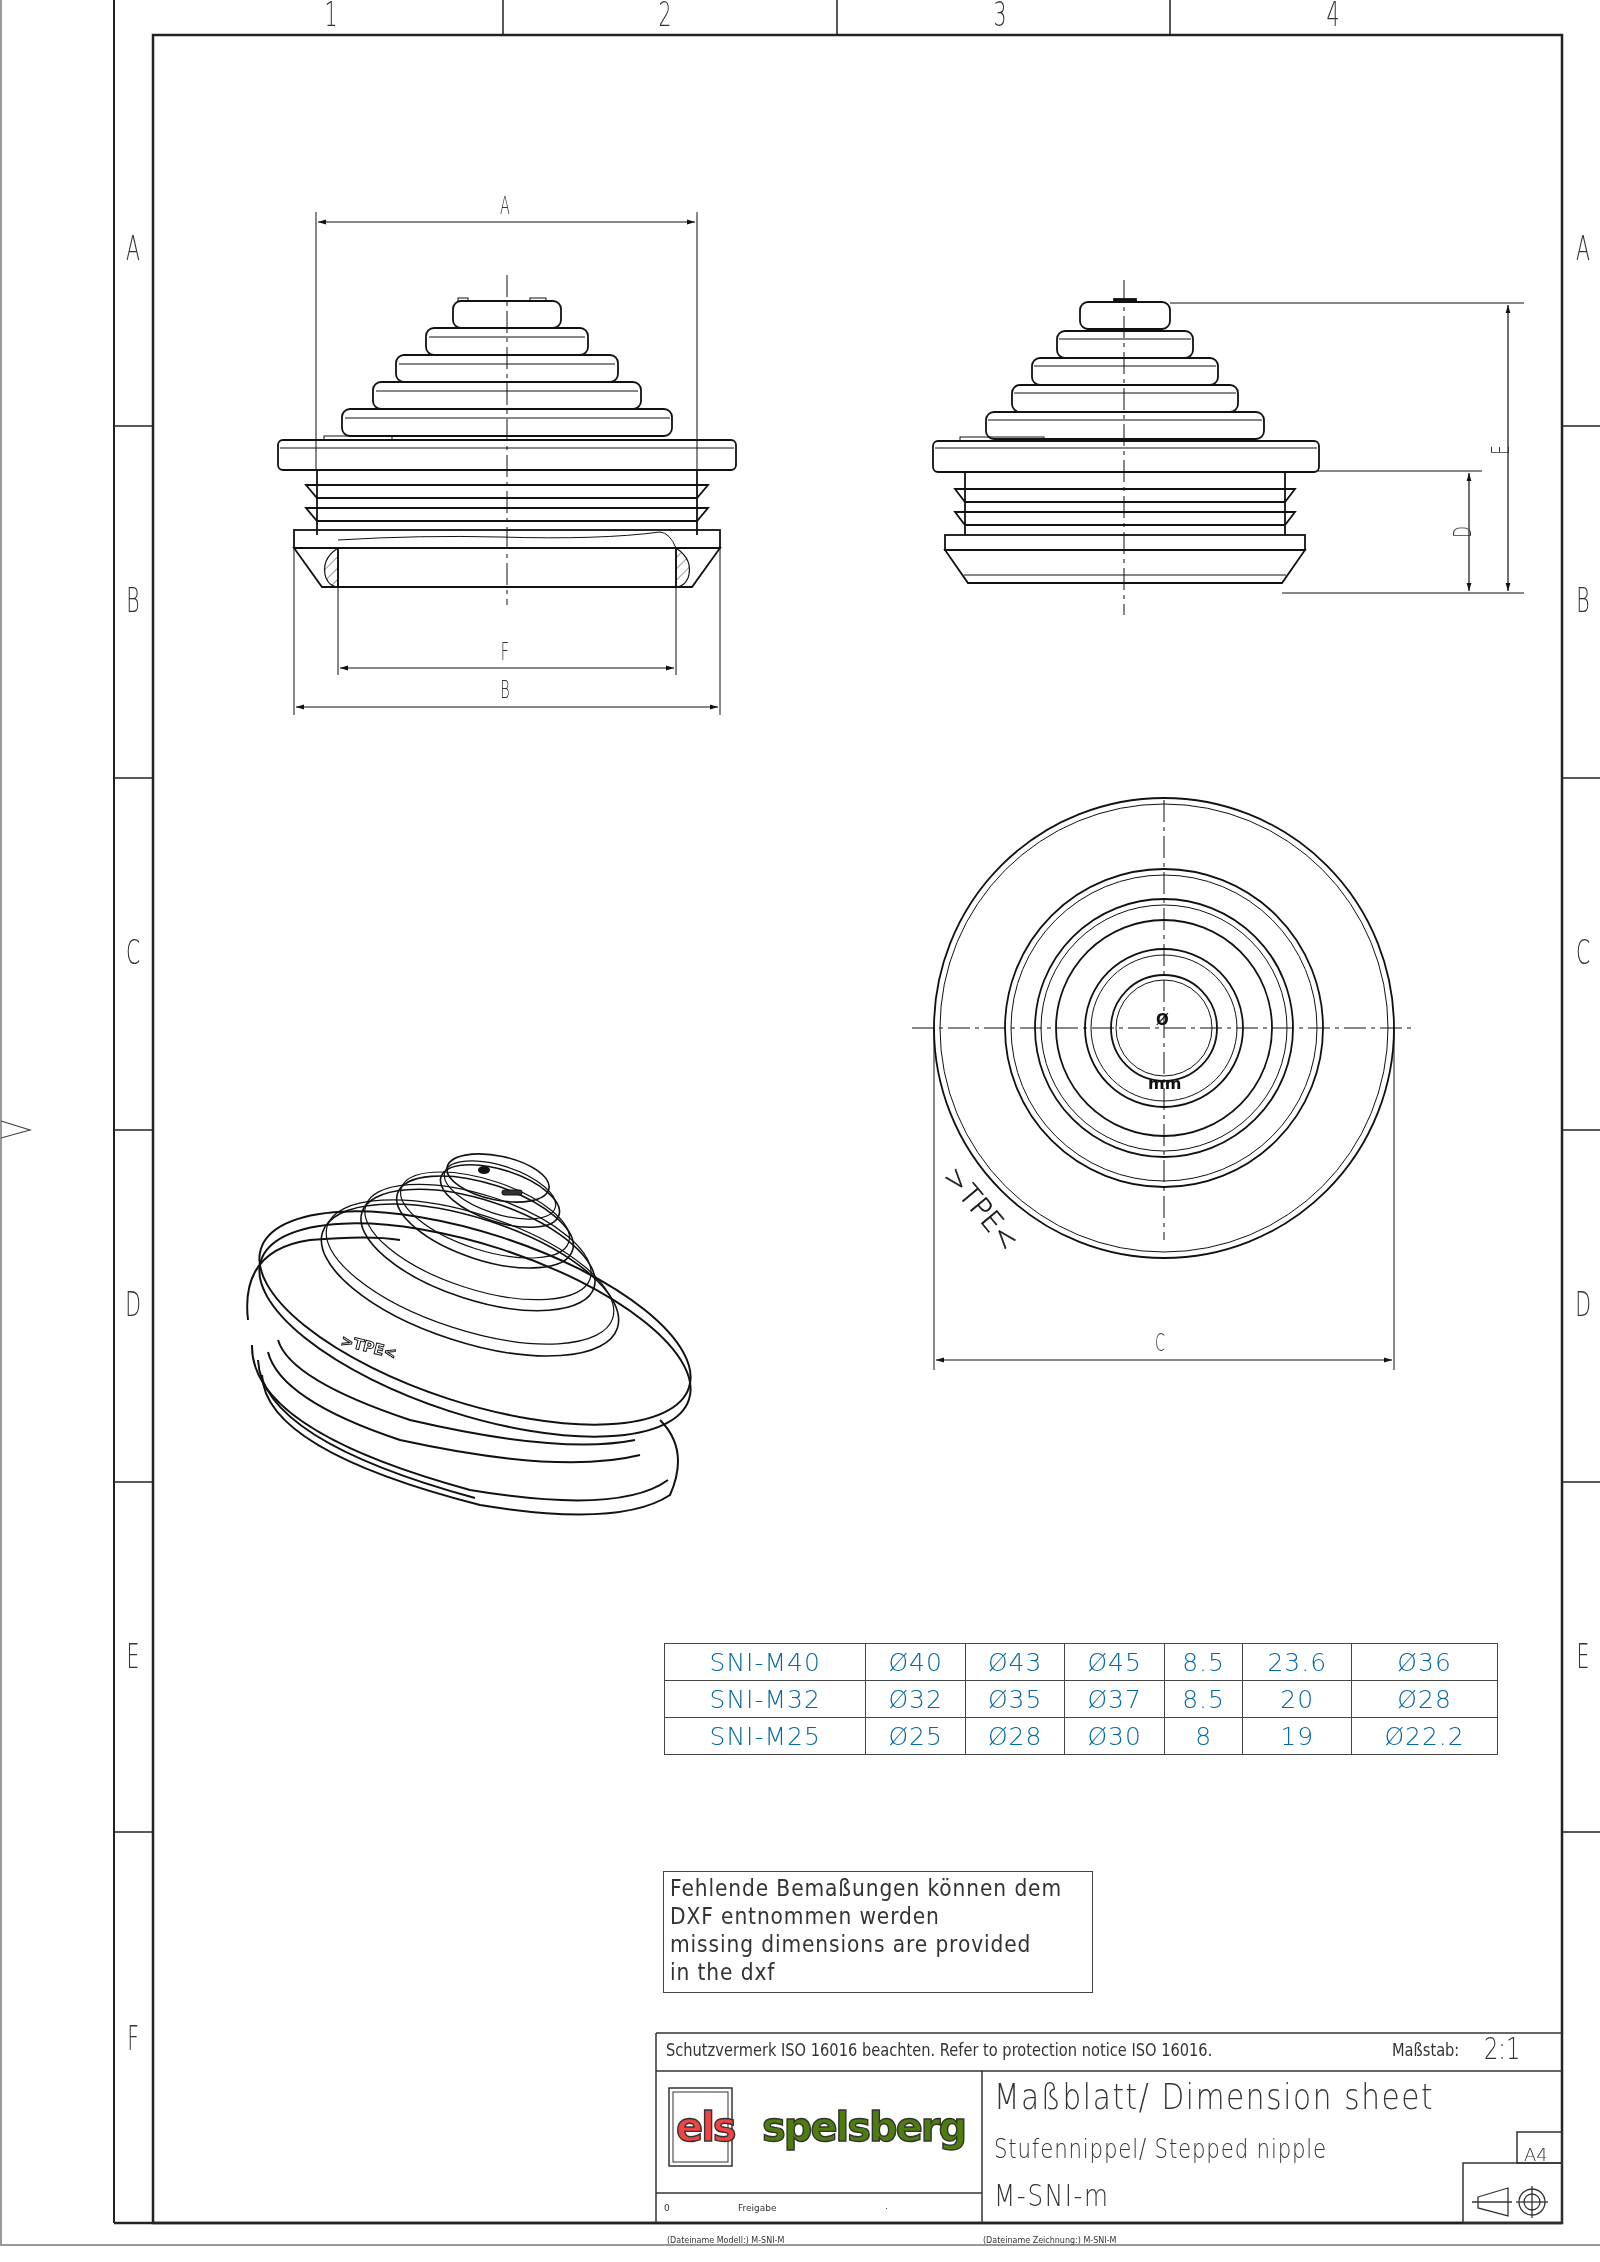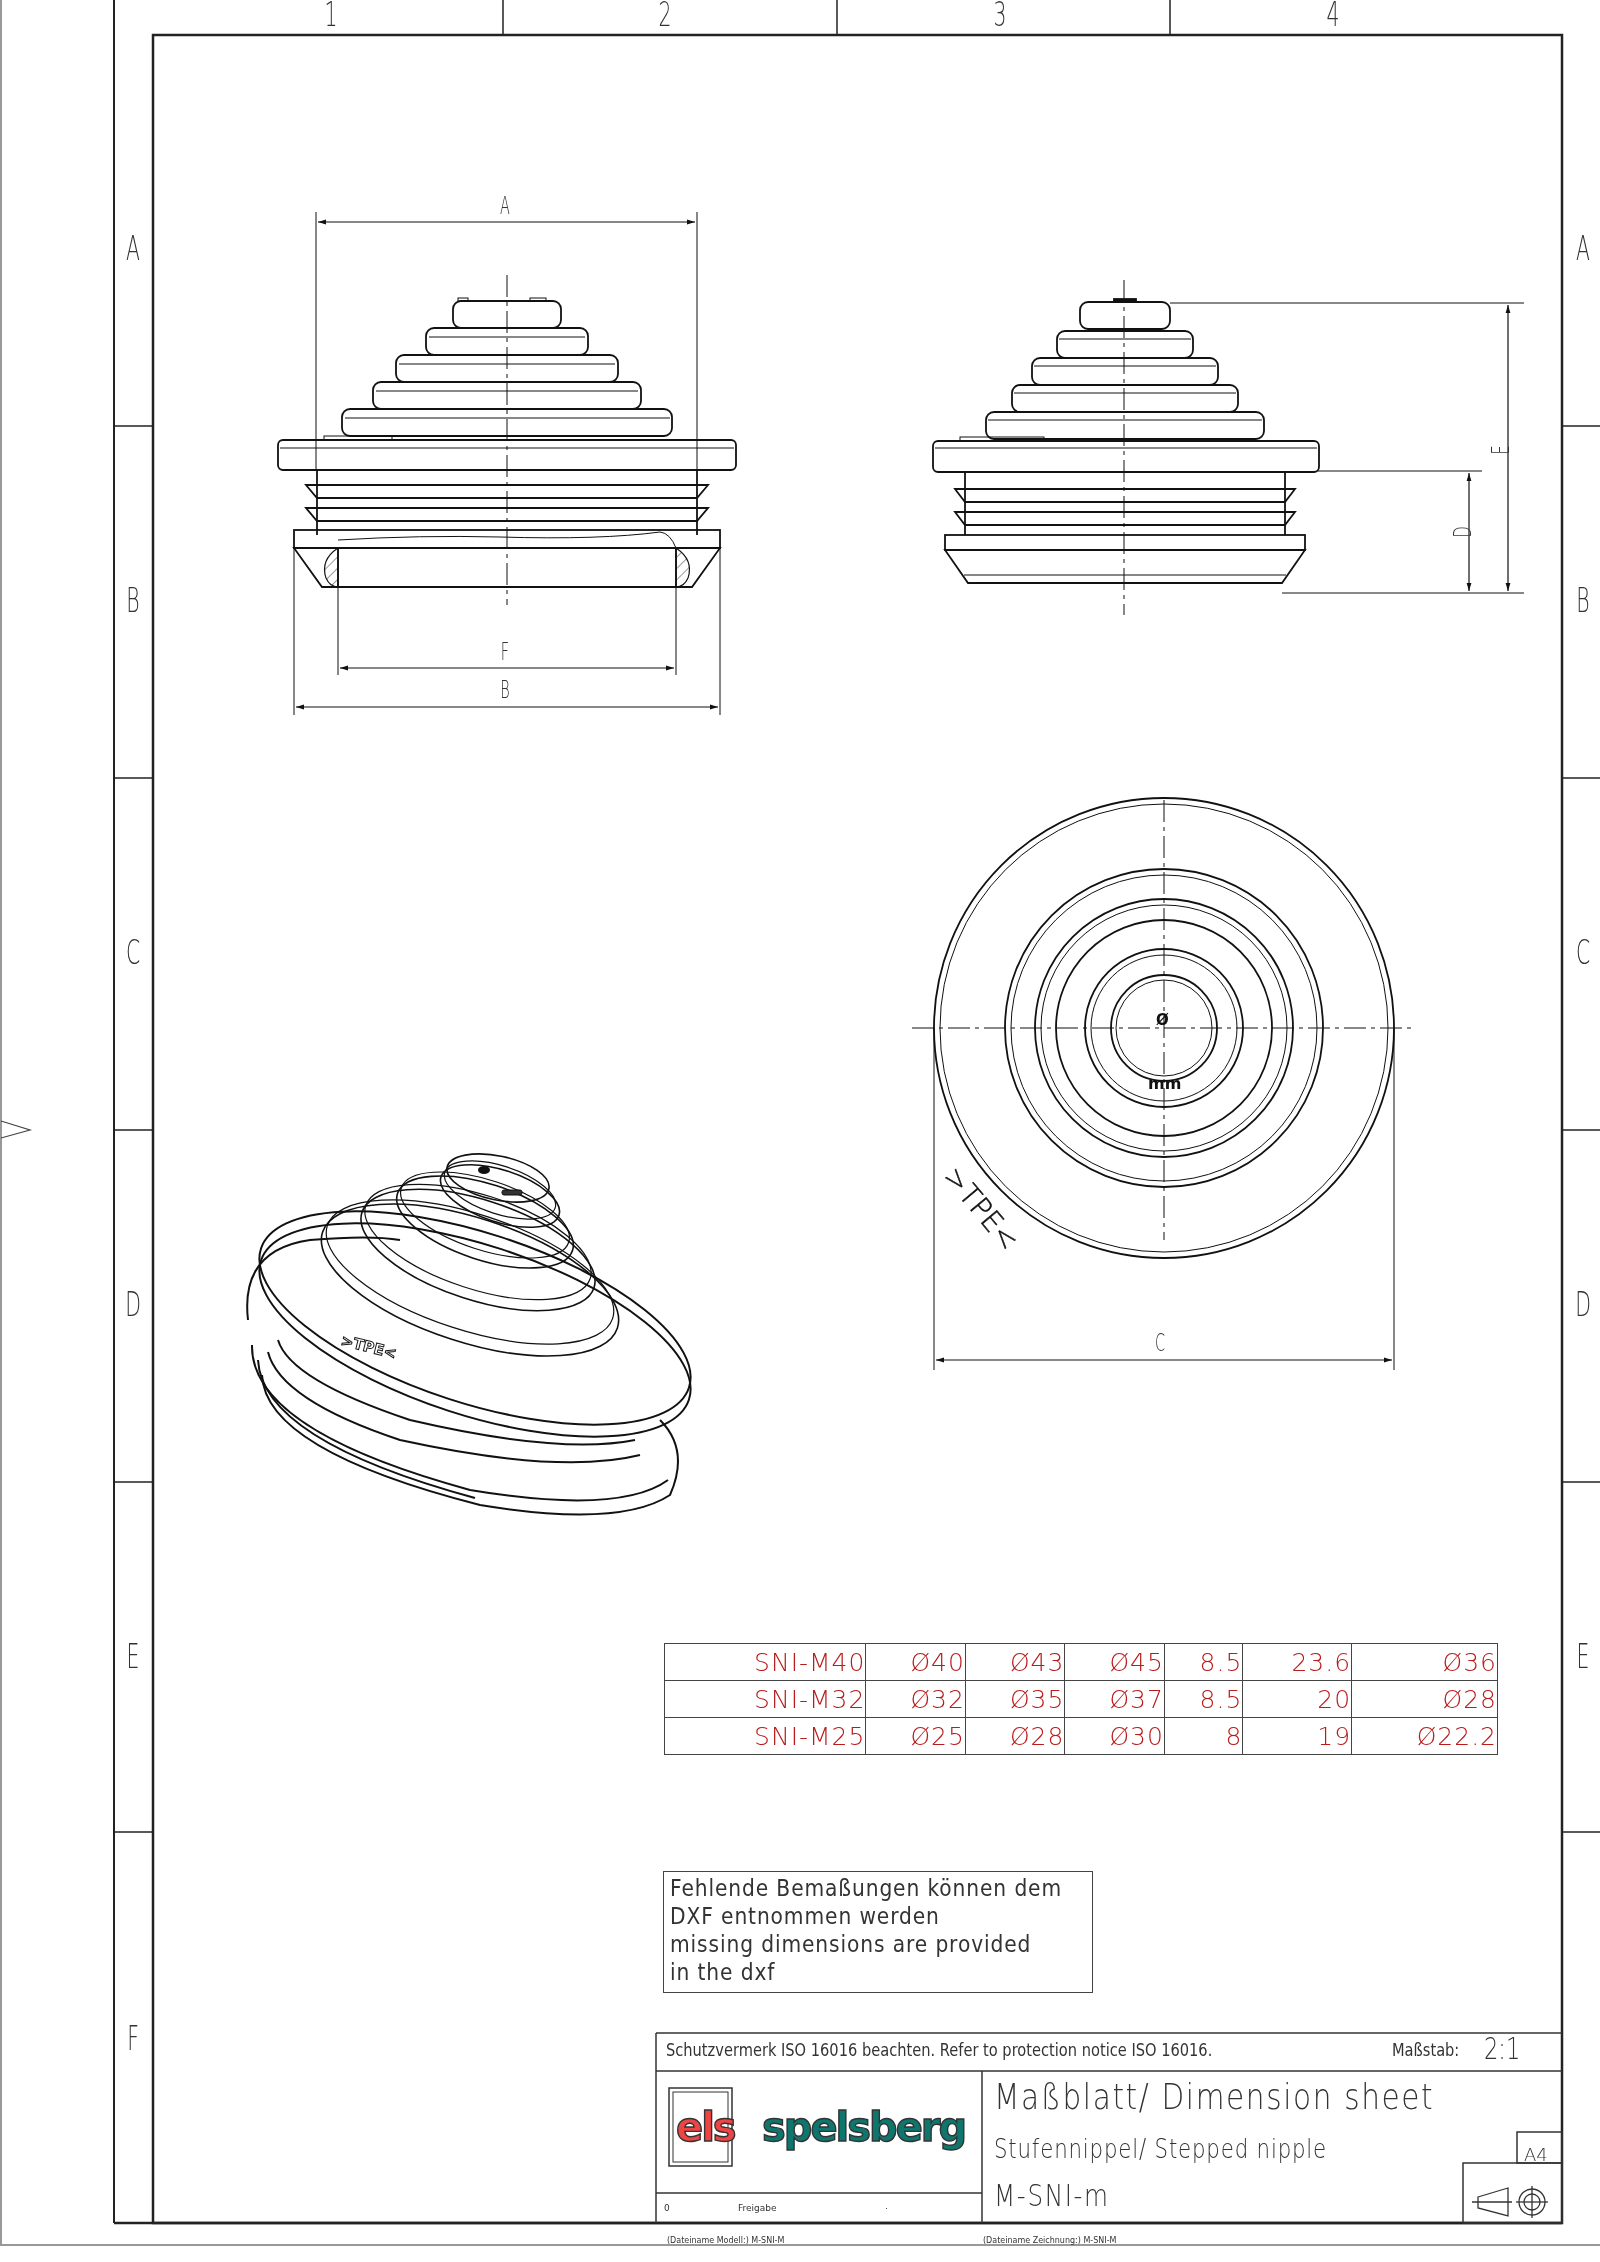--- a/index.html
+++ b/index.html
@@ -1,21 +1,21 @@
 <!DOCTYPE html>
 <html><head>
 <meta charset="utf-8">
 <style>
   html, body { margin: 0; padding: 0; background: #ffffff; }
   body { width: 1600px; height: 2262px; position: relative; overflow: hidden; font-family: "DejaVu Sans", sans-serif; color: #222; }
   .abs { position: absolute; }
   .grid-label { position: absolute; font-size: 34px; font-family: "DejaVu Sans", sans-serif; font-weight: 200; color: #333; transform: scaleX(0.6); transform-origin: center; text-align: center; }
   svg.drawing { position: absolute; left: 0; top: 0; }
   table.dims { position: absolute; left: 664px; top: 1643px; border-collapse: collapse; width: 834px; }
-  table.dims td { border: 1.5px solid #444; height: 36px; text-align: right; font-family: "DejaVu Sans", sans-serif; font-size: 25px; color: #b91c1c; font-weight: 200; padding: 0; letter-spacing: 1px; }
+  table.dims td { border: 1.5px solid #444; height: 36px; text-align: center; font-family: "DejaVu Sans", sans-serif; font-size: 25px; color: #0369a1; font-weight: 200; padding: 0; letter-spacing: 1px; }
   .note-box { position: absolute; left: 663px; top: 1871px; width: 430px; height: 122px; border: 1.5px solid #444; padding: 2px 6px; box-sizing: border-box; font-size: 23px; line-height: 28px; color: #333; font-family: "DejaVu Sans", sans-serif; letter-spacing: 1px; }
   .note-box div { white-space: nowrap; transform: scaleX(0.88); transform-origin: left; }
   .tb-text { position: absolute; white-space: nowrap; color: #333; font-family: "DejaVu Sans", sans-serif; }
   .small { font-size: 9px; }
 </style>
 </head>
 <body>
 
 <svg class="drawing" width="1600" height="2262" viewBox="0 0 1600 2262">
   <defs>
@@ -273,21 +273,21 @@
       <line x1="1516" y1="2202" x2="1548" y2="2202"></line>
       <line x1="1532" y1="2186" x2="1532" y2="2218"></line>
     </g>
   </svg>
 
   <div class="tb-text" style="left:666px; top:2040px; font-size:17px; transform:scaleX(0.86); transform-origin:left;">Schutzvermerk ISO 16016 beachten. Refer to protection notice ISO 16016.</div>
   <div class="tb-text" style="left:1392px; top:2040px; font-size:17px; transform:scaleX(0.86); transform-origin:left;">Maßstab:</div>
   <div class="tb-text" style="left:1484px; top:2031px; font-size:30px; font-weight:200; transform:scaleX(0.75); transform-origin:left;">2:1</div>
 
   <div class="tb-text" style="left:676px; top:2104px; font-size:40px; font-weight:bold; color:#ef4444; -webkit-text-stroke:1.4px #333; letter-spacing:-2px;">els</div>
-  <div class="tb-text" style="left:762px; top:2104px; font-size:40px; font-weight:bold; color:#0f766e; -webkit-text-stroke:1.4px #333; letter-spacing:-2px;">spelsberg</div>
+  <div class="tb-text" style="left:762px; top:2104px; font-size:40px; font-weight:bold; color:#4d7c0f; -webkit-text-stroke:1.4px #333; letter-spacing:-2px;">spelsberg</div>
 
   <div class="tb-text" style="left:994px; top:2076px; font-size:36px; font-weight:200; transform:scaleX(0.82); transform-origin:left; letter-spacing:2px;">Maßblatt/ Dimension sheet</div>
   <div class="tb-text" style="left:994px; top:2134px; font-size:26px; font-weight:200; transform:scaleX(0.82); transform-origin:left; letter-spacing:1px;">Stufennippel/ Stepped nipple</div>
   <div class="tb-text" style="left:994px; top:2178px; font-size:30px; font-weight:200; transform:scaleX(0.82); transform-origin:left; letter-spacing:2px;">M-SNI-m</div>
   <div class="tb-text" style="left:1524px; top:2136px; font-size:18px; font-weight:200;margin-top:8px;">A4</div>
 
   <div class="tb-text small" style="left:664px; top:2203px;">0</div>
   <div class="tb-text small" style="left:738px; top:2203px;">Freigabe</div>
   <div class="tb-text small" style="left:885px; top:2201px;">.</div>
 </div>

